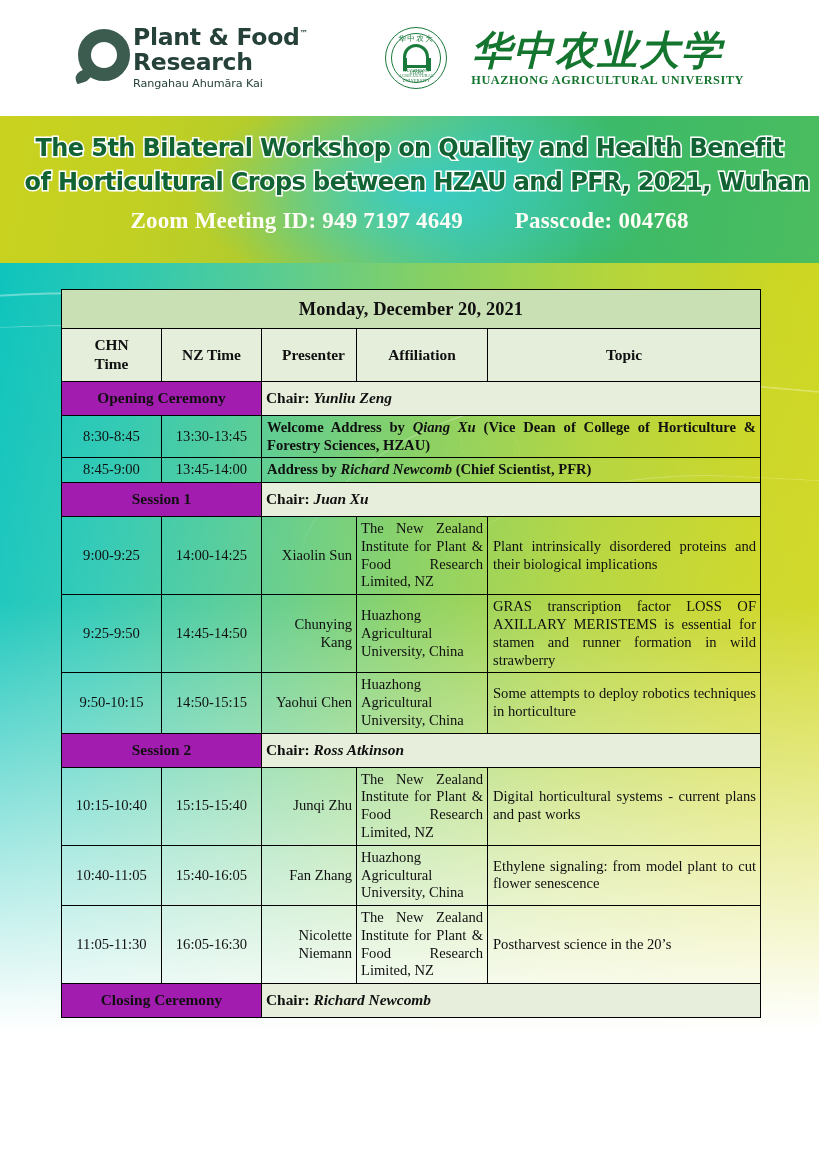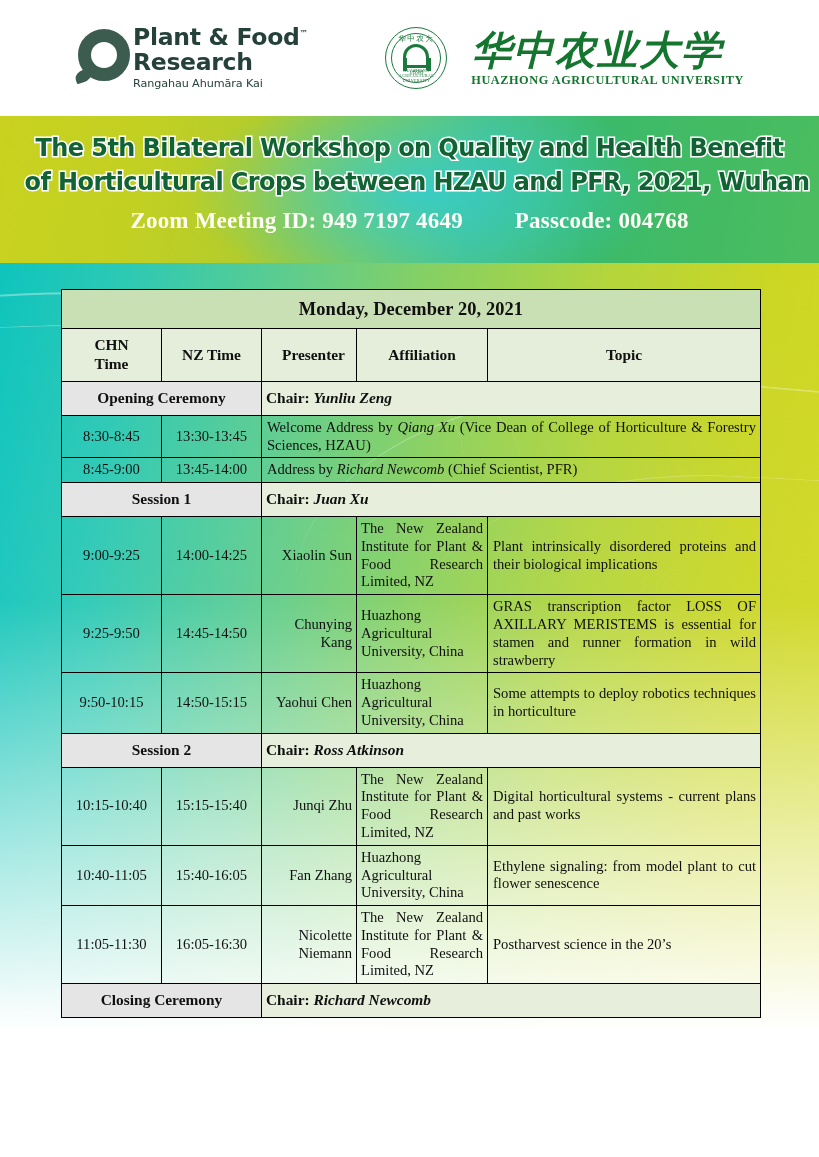--- a/index.html
+++ b/index.html
@@ -214,40 +214,40 @@
     letter-spacing:0.1px;
   }
   .cell-colhead {
     background:#e5eedb;
     text-align:center;
     font-weight:700;
     font-size:15.4px !important;
     padding: 7px 20px !important;
   }
   .cell-session {
-    background:#e5e5e5;
+    background:#a21caf;
     text-align:center;
     font-weight:700;
     font-size:15.4px !important;
     padding: 7px 4px !important;
   }
   .cell-chair {
     background:#e7eedb;
     text-align:left;
     font-size:15.4px !important;
     font-weight:700;
     padding: 7px 4px !important;
   }
   .cell-chair i { font-style:italic; font-weight:700; }
   .cell-time { text-align:center; }
   .cell-pres { text-align:right; }
   .cell-aff   { text-align:justify; text-align-last:left; hyphens:none; }
   .cell-topic { text-align:justify; text-align-last:left; padding-left:5px !important; }
   .cell-topic.noj { text-align:left; }
-  .cell-addr  { text-align:justify; text-align-last:left; padding-left:5px !important; }
+  .cell-addr  { text-align:justify; text-align-last:left; padding-left:5px !important;font-weight:bold; }
   .cell-addr.noj { text-align:left; }
   td i { font-style:italic; }
 </style>
 </head>
 <body>
 
 <div class="logo-header">
 
   <div class="pfr-logo">
     <div class="pfr-ring">

